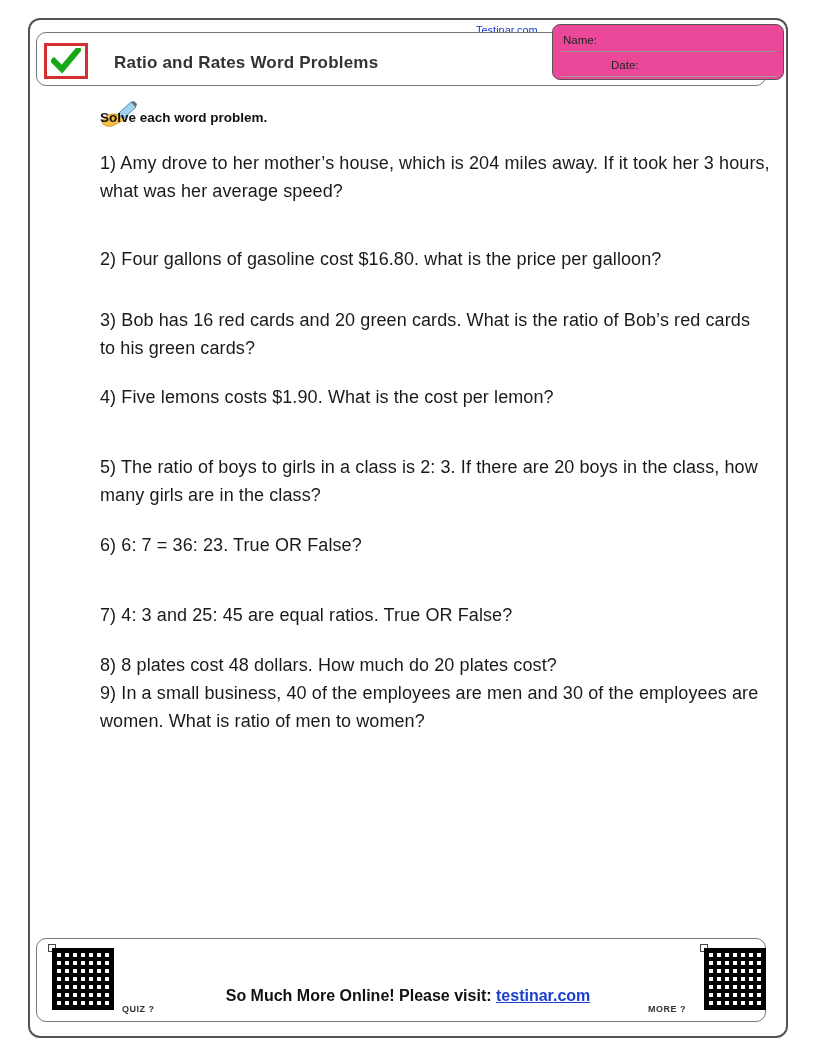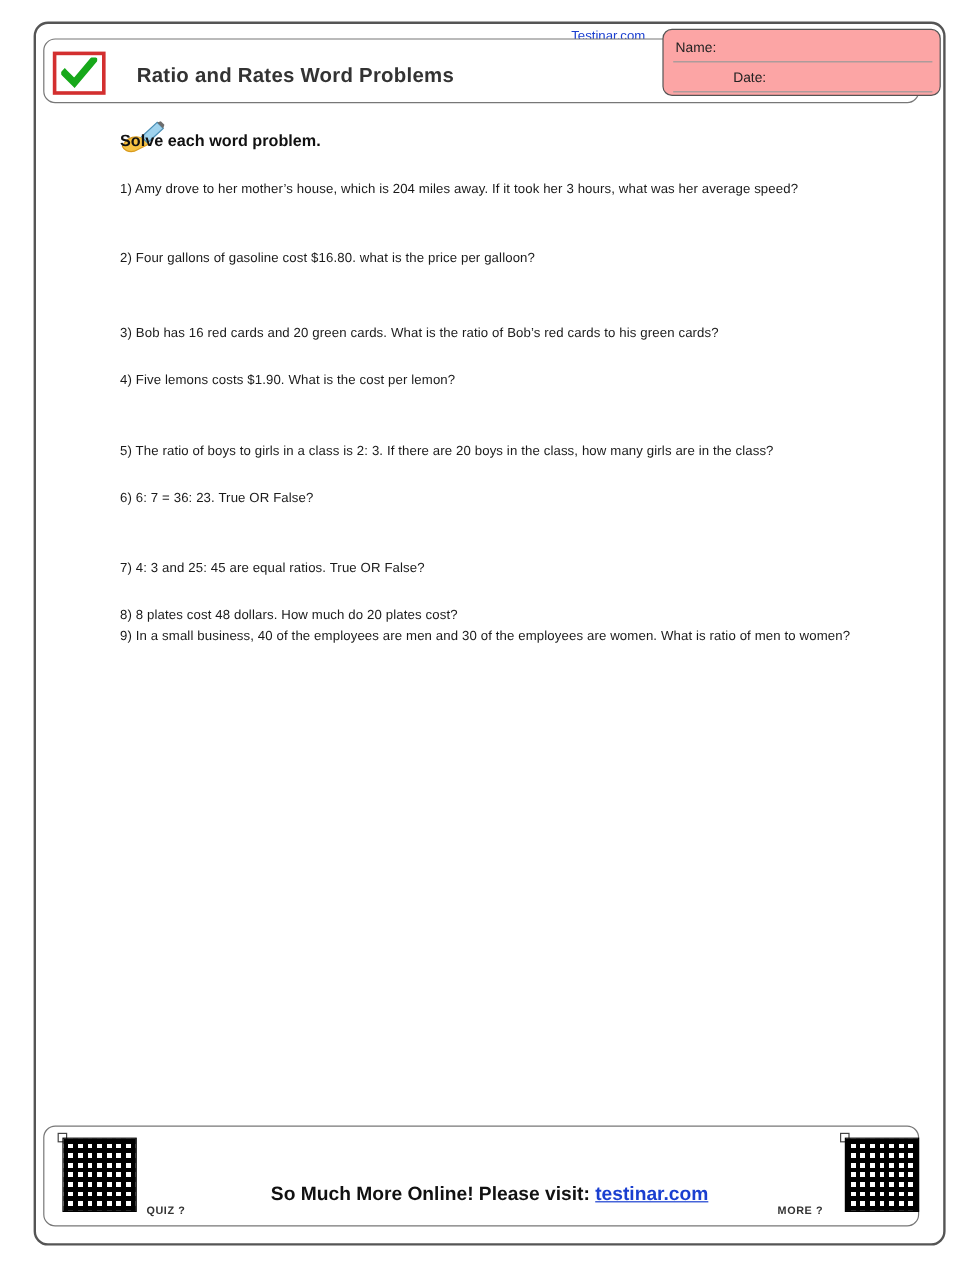--- a/index.html
+++ b/index.html
@@ -73,21 +73,21 @@
     letter-spacing: 0.2px;
   }
 
   
   .namedate-box {
     position: absolute;
     left: 552px;
     top: 24px;
     width: 232px;
     height: 56px;
-    background: #fca5a5;
+    background: #ec4899;
     border: 1px solid #555;
     border-radius: 8px;
   }
   .namedate-box .row {
     position: absolute;
     left: 10px;
     font-size: 11.5px;
     color: #222;
   }
   .namedate-box .row.name { top: 9px; }
@@ -119,21 +119,21 @@
   }
 
   
   .problems {
     position: absolute;
     left: 100px;
     top: 150px;
     width: 670px;
   }
   .problem {
-    font-size: 11px;
+    font-size: 18px;
     line-height: 1.55;
     color: #1a1a1a;
     letter-spacing: 0.1px;
   }
 
   
   .footer-box {
     position: absolute;
     left: 36px;
     top: 938px;
@@ -215,21 +215,21 @@
     <path d="M2 22 C6 14, 14 12, 20 16 L24 20 L12 26 C7 27, 3 25, 2 22 Z" fill="#f6c243" stroke="#d99b1e" stroke-width="1"></path>
     <path d="M18 14 L31 2 L36 7 L23 19 Z" fill="#9fd3ee" stroke="#4a8fb5" stroke-width="1"></path>
     <path d="M31 2 L36 7 L37 4 L34 1 Z" fill="#6d6d6d"></path>
   </svg>
 </div>
 
 <div class="instruction">Solve each word problem.</div>
 
 <div class="problems" id="problem-list">
     <div class="problem" style="margin-bottom: 40px;">1) Amy drove to her mother’s house, which is 204 miles away. If it took her 3 hours, what was her average speed?</div>
-    <div class="problem" style="margin-bottom: 46px;">2) Four gallons of gasoline cost $16.80. what is the price per galloon?</div>
+    <div class="problem" style="margin-bottom: 33px;">2) Four gallons of gasoline cost $16.80. what is the price per galloon?</div>
     <div class="problem" style="margin-bottom: 22px;">3) Bob has 16 red cards and 20 green cards. What is the ratio of Bob’s red cards to his green cards?</div>
     <div class="problem" style="margin-bottom: 42px;">4) Five lemons costs $1.90. What is the cost per lemon?</div>
     <div class="problem" style="margin-bottom: 22px;">5) The ratio of boys to girls in a class is 2: 3. If there are 20 boys in the class, how many girls are in the class?</div>
     <div class="problem" style="margin-bottom: 42px;">6) 6: 7 = 36: 23. True OR False?</div>
     <div class="problem" style="margin-bottom: 22px;">7) 4: 3 and 25: 45 are equal ratios. True OR False?</div>
     <div class="problem" style="">8) 8 plates cost 48 dollars. How much do 20 plates cost?</div>
     <div class="problem" style="margin-bottom: 0px;">9) In a small business, 40 of the employees are men and 30 of the employees are women. What is ratio of men to women?</div>
   </div>
 
 <div class="footer-box"></div>

